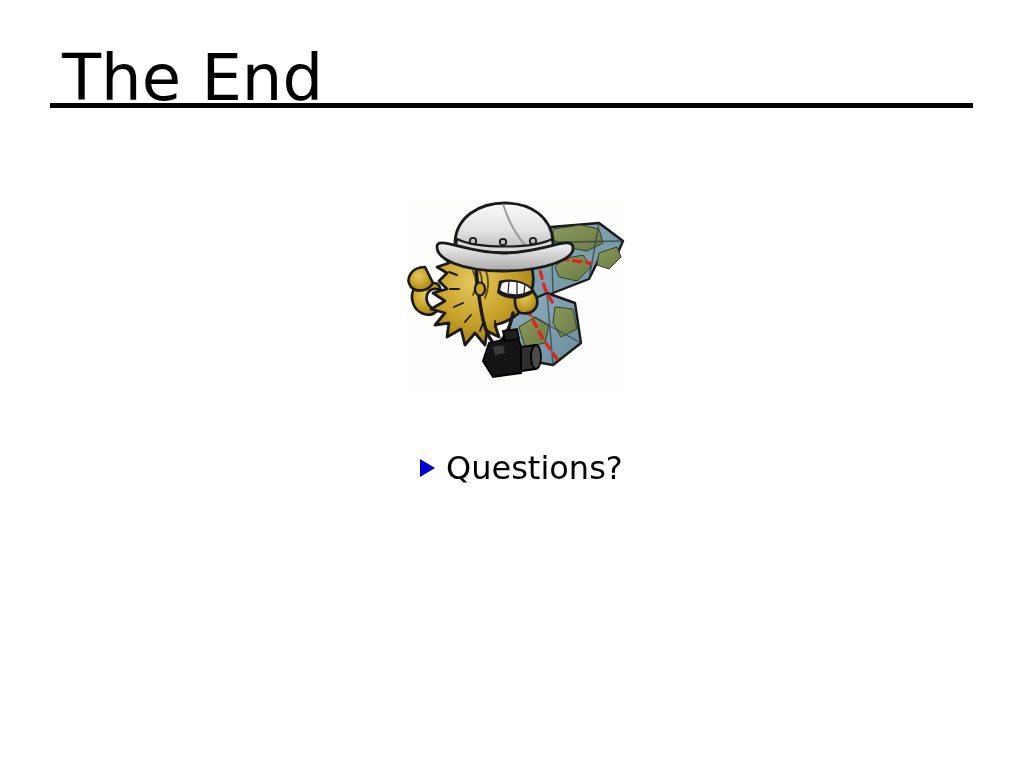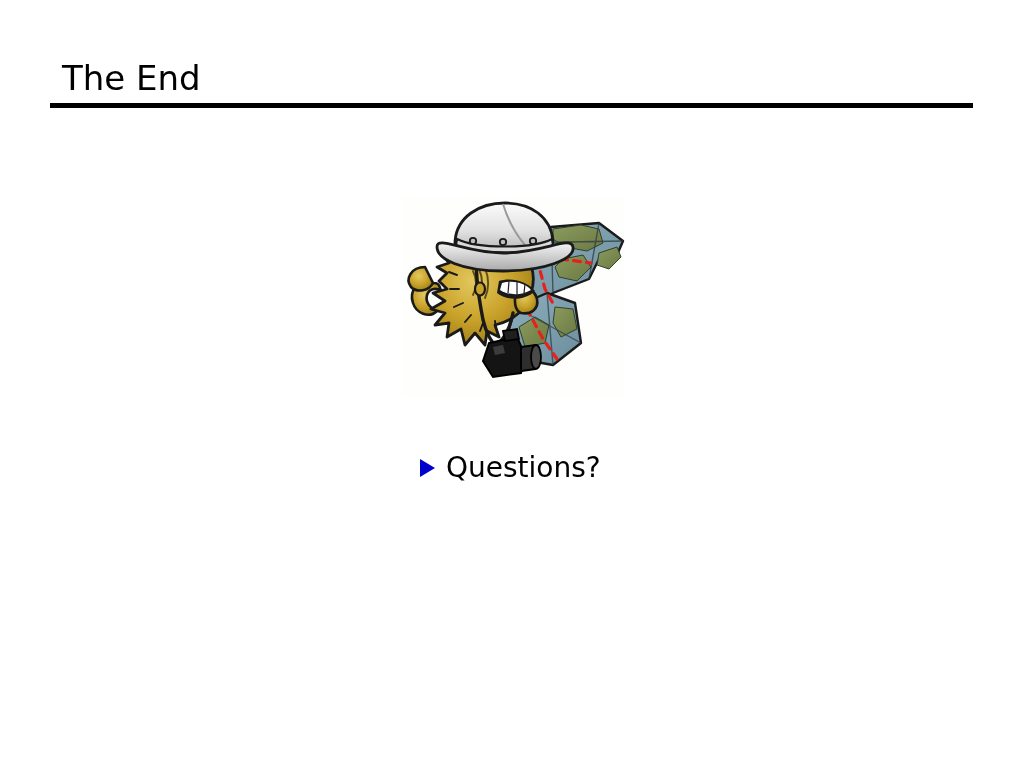--- a/index.html
+++ b/index.html
@@ -32,21 +32,21 @@
     width: 924px;
     height: 62px;
   }
   .slide-title {
     position: absolute;
     left: 12px;
     top: 0px;
     margin: 0;
     font-family: "DejaVu Sans", sans-serif;
     font-weight: 400;
-    font-size: 34px;
+    font-size: 64px;
     line-height: 56px;
     color: #000000;
     letter-spacing: 0px;
     white-space: nowrap;
   }
   .title-rule {
     position: absolute;
     left: 0px;
     top: 53px;
     width: 923px;
@@ -82,21 +82,21 @@
     width: 0;
     height: 0;
     border-top: 9px solid transparent;
     border-bottom: 9px solid transparent;
     border-left: 15px solid #0000cc;
     margin-right: 11px;
     flex: 0 0 auto;
   }
   .bullet-text {
     font-family: "DejaVu Sans", sans-serif;
-    font-size: 28px;
+    font-size: 32px;
     line-height: 40px;
     color: #000000;
     white-space: nowrap;
   }
 </style>
 </head>
 <body>
 
 <div class="slide">
 

